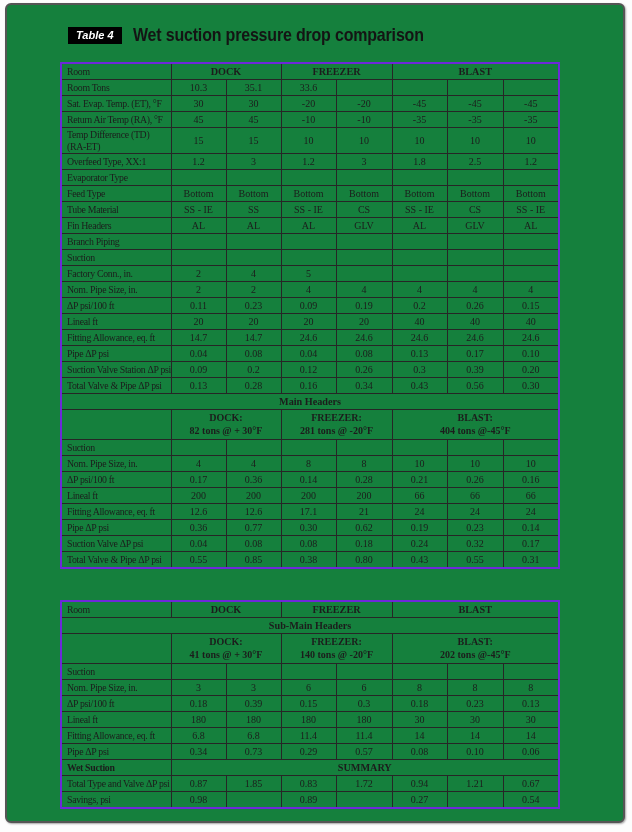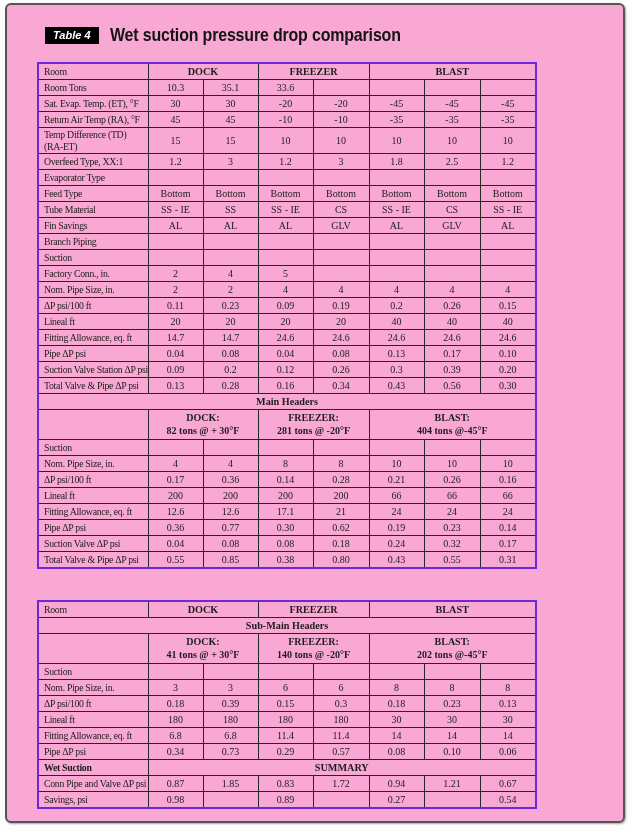--- a/index.html
+++ b/index.html
@@ -1,20 +1,20 @@
 <!DOCTYPE html>
 <html><head>
 <meta charset="utf-8">
 <style>
   html,body{margin:0;padding:0;width:632px;height:832px;background:#fdfdfd;}
   .card{
     position:absolute;left:5px;top:3px;width:620px;height:820px;
-    background:#f9a8d4;border:2px solid #555;border-radius:6px;
+    background:#15803d;border:2px solid #555;border-radius:6px;
     box-shadow:1px 1px 2px rgba(0,0,0,.35);
-    box-sizing:border-box;padding:19px 0 0 30px;overflow:hidden;
+    box-sizing:border-box;padding:19px 0 0 53px;overflow:hidden;
   }
   .titlebar{display:flex;align-items:center;gap:11px;margin:0 0 16px 8px;}
   .badge{
     background:#000;color:#fff;font-family:"Liberation Sans",sans-serif;
     font-weight:bold;font-style:italic;font-size:11px;padding:2px 8px 3px;white-space:nowrap;
   }
   .title{
     font-family:"Liberation Sans",sans-serif;font-weight:bold;font-size:19px;color:#141414;
     transform:scaleX(0.84);transform-origin:left center;white-space:nowrap;letter-spacing:-0.2px;
   }
@@ -136,21 +136,21 @@
           <td class="label">Tube Material</td>
           <td class="center">SS - IE</td>
           <td class="center">SS</td>
           <td class="center">SS - IE</td>
           <td class="center">CS</td>
           <td class="center">SS - IE</td>
           <td class="center">CS</td>
           <td class="center">SS - IE</td>
         </tr>
         <tr>
-          <td class="label">Fin Savings</td>
+          <td class="label">Fin Headers</td>
           <td class="center">AL</td>
           <td class="center">AL</td>
           <td class="center">AL</td>
           <td class="center">GLV</td>
           <td class="center">AL</td>
           <td class="center">GLV</td>
           <td class="center">AL</td>
         </tr>
         <tr>
           <td class="label">Branch Piping</td>
@@ -435,21 +435,21 @@
           <td class="center">0.57</td>
           <td class="center">0.08</td>
           <td class="center">0.10</td>
           <td class="center">0.06</td>
         </tr>
         <tr>
           <td class="label bold">Wet Suction</td>
           <td class="center bold ghead" colspan="7">SUMMARY</td>
         </tr>
         <tr>
-          <td class="label">Conn Pipe and Valve  ΔP psi</td>
+          <td class="label">Total Type and Valve  ΔP psi</td>
           <td class="center">0.87</td>
           <td class="center">1.85</td>
           <td class="center">0.83</td>
           <td class="center">1.72</td>
           <td class="center">0.94</td>
           <td class="center">1.21</td>
           <td class="center">0.67</td>
         </tr>
         <tr>
           <td class="label">Savings, psi</td>

